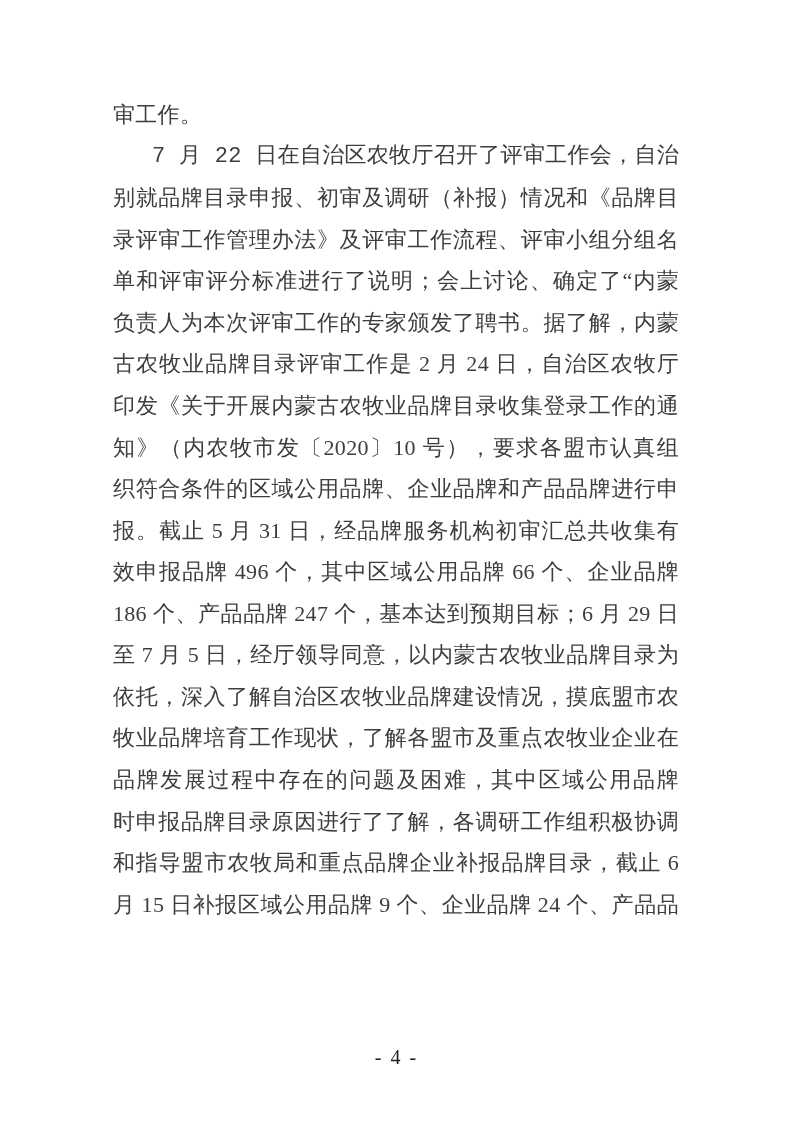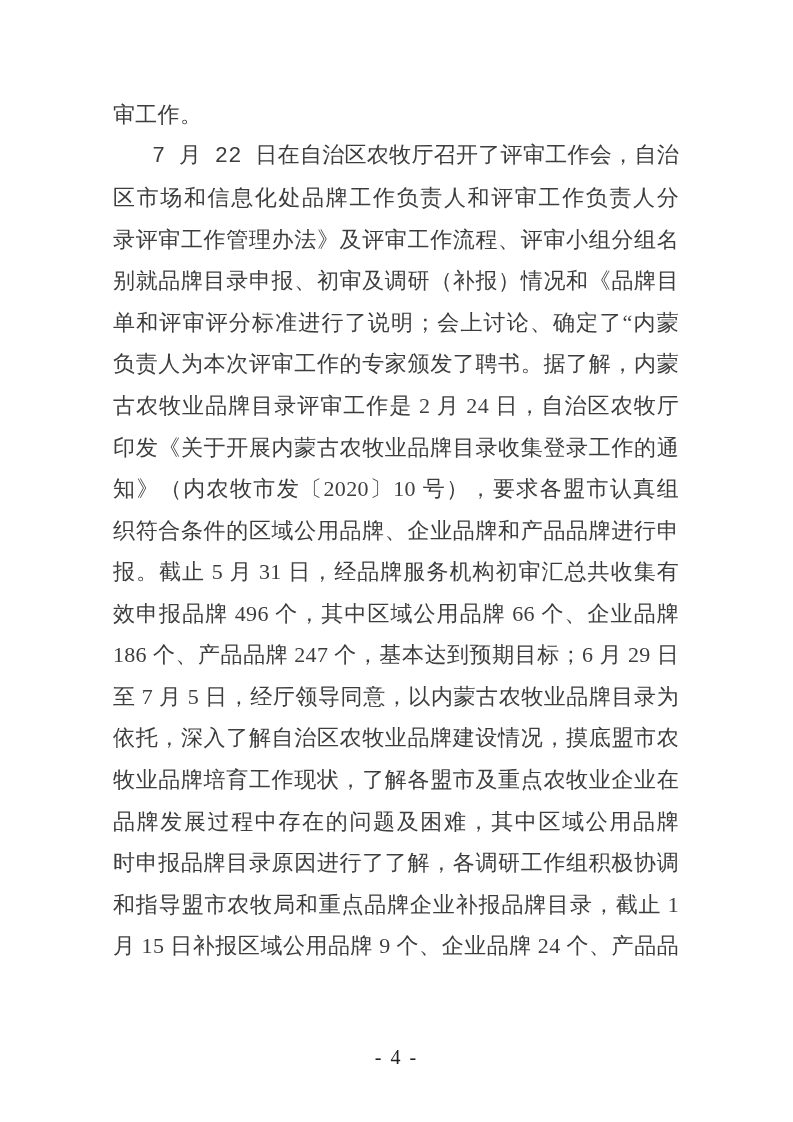--- a/index.html
+++ b/index.html
@@ -54,34 +54,33 @@
     color: #1f1f1f;
   }
 </style>
 </head>
 <body>
 
 <div class="page">
   <div class="body-text">
     <div class="line para-end">审工作。</div>
     <div class="line para-start">7 月 22 日在自治区农牧厅召开了评审工作会，自治</div>
-    <div class="line">区市场和信息化处品牌工作负责人和评审工作负责人分</div>
+    <div class="line">别就品牌目录申报、初审及调研（补报）情况和《品牌目</div>
     <div class="line">录评审工作管理办法》及评审工作流程、评审小组分组名</div>
-    <div class="line">别就品牌目录申报、初审及调研（补报）情况和《品牌目</div>
     <div class="line">单和评审评分标准进行了说明；会上讨论、确定了“内蒙</div>
     <div class="line">负责人为本次评审工作的专家颁发了聘书。据了解，内蒙</div>
     <div class="line">古农牧业品牌目录评审工作是 2 月 24 日，自治区农牧厅</div>
     <div class="line">印发《关于开展内蒙古农牧业品牌目录收集登录工作的通</div>
     <div class="line">知》（内农牧市发〔2020〕10 号），要求各盟市认真组</div>
     <div class="line">织符合条件的区域公用品牌、企业品牌和产品品牌进行申</div>
     <div class="line">报。截止 5 月 31 日，经品牌服务机构初审汇总共收集有</div>
     <div class="line">效申报品牌 496 个，其中区域公用品牌 66 个、企业品牌</div>
     <div class="line">186 个、产品品牌 247 个，基本达到预期目标；6 月 29 日</div>
     <div class="line">至 7 月 5 日，经厅领导同意，以内蒙古农牧业品牌目录为</div>
     <div class="line">依托，深入了解自治区农牧业品牌建设情况，摸底盟市农</div>
     <div class="line">牧业品牌培育工作现状，了解各盟市及重点农牧业企业在</div>
     <div class="line">品牌发展过程中存在的问题及困难，其中区域公用品牌</div>
     <div class="line">时申报品牌目录原因进行了了解，各调研工作组积极协调</div>
-    <div class="line">和指导盟市农牧局和重点品牌企业补报品牌目录，截止 1</div>
+    <div class="line">和指导盟市农牧局和重点品牌企业补报品牌目录，截止 6</div>
     <div class="line">月 15 日补报区域公用品牌 9 个、企业品牌 24 个、产品品</div>
   </div>
   <div class="page-number">- 4 -</div>
 </div>
 
 </body></html>

